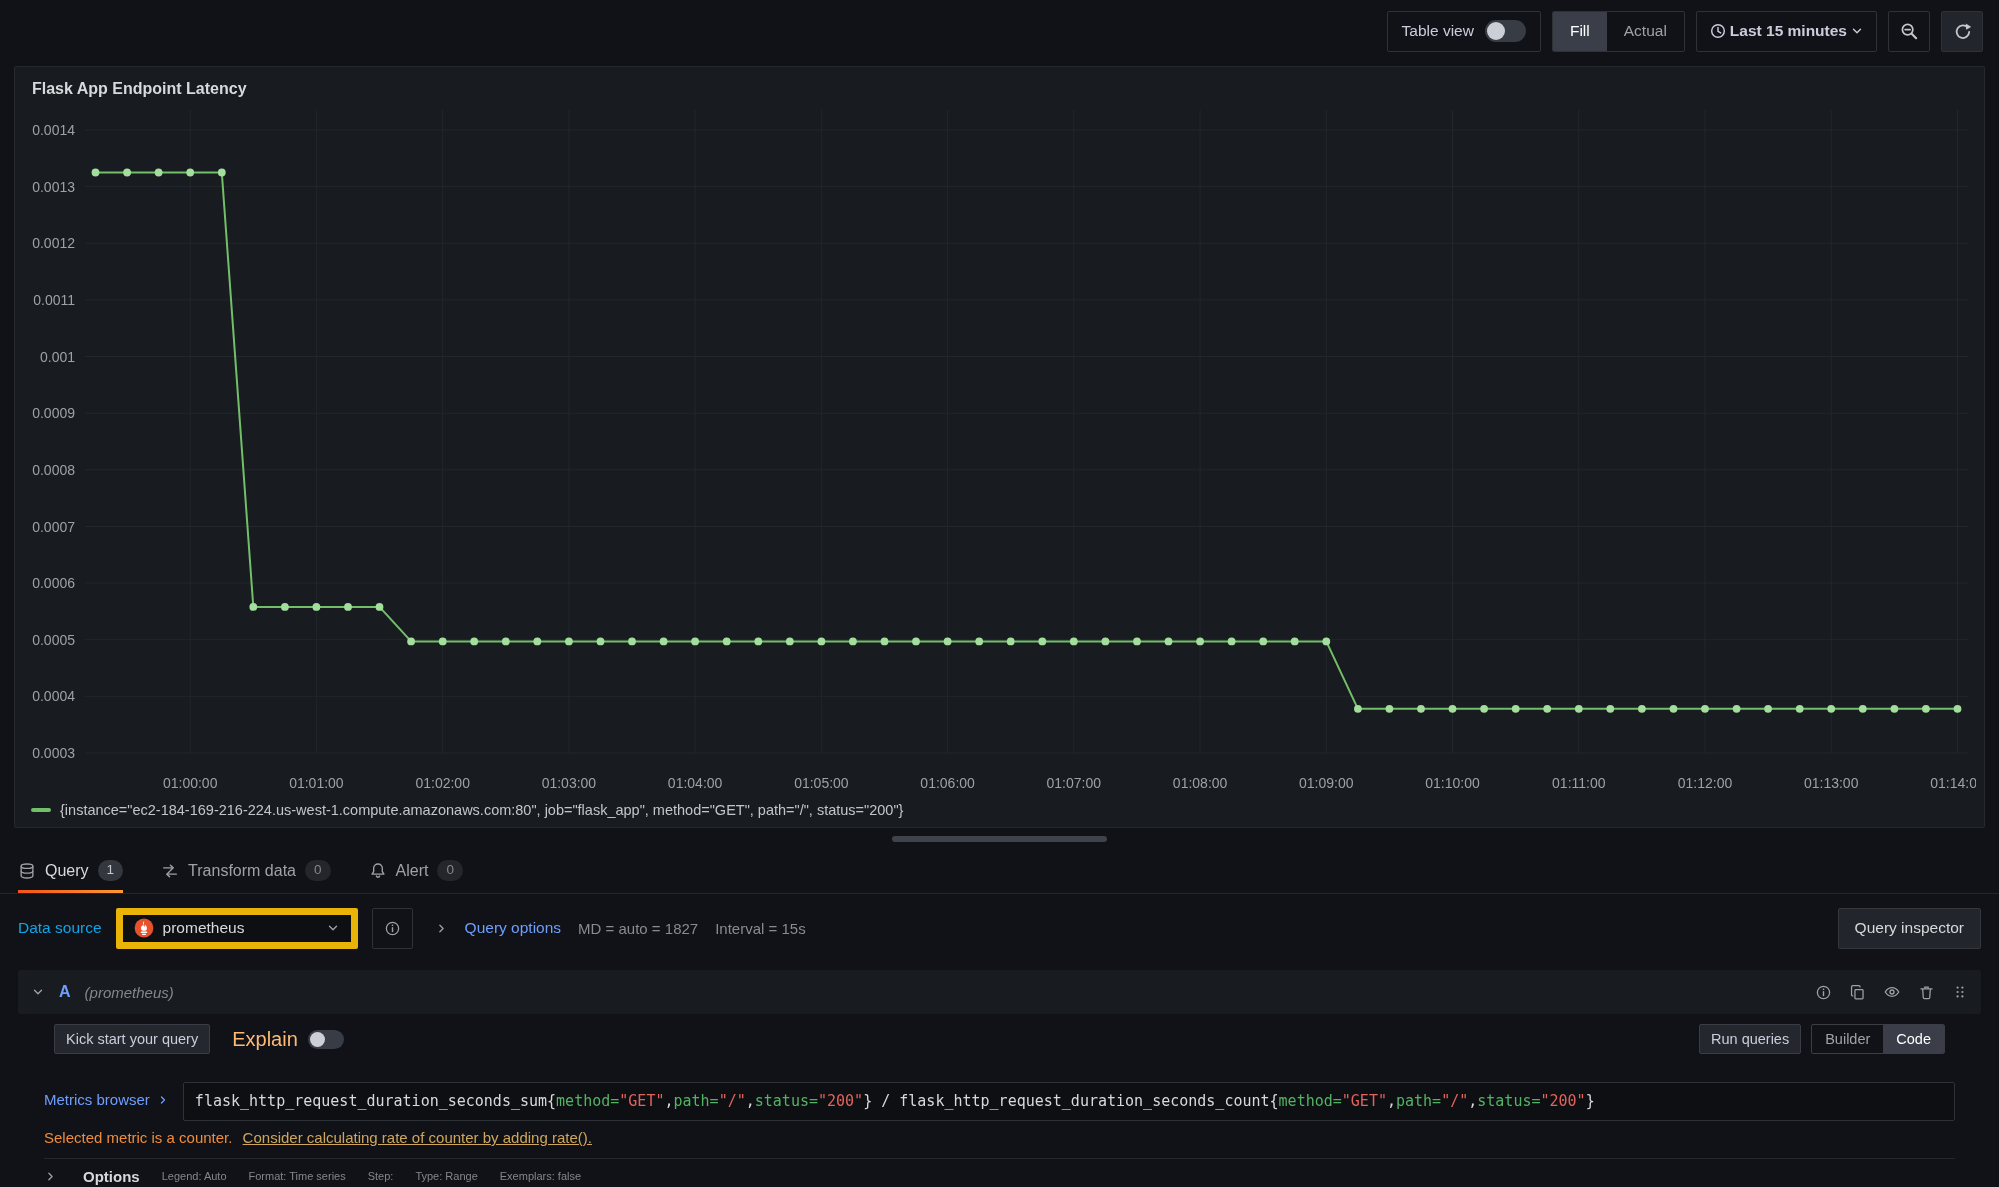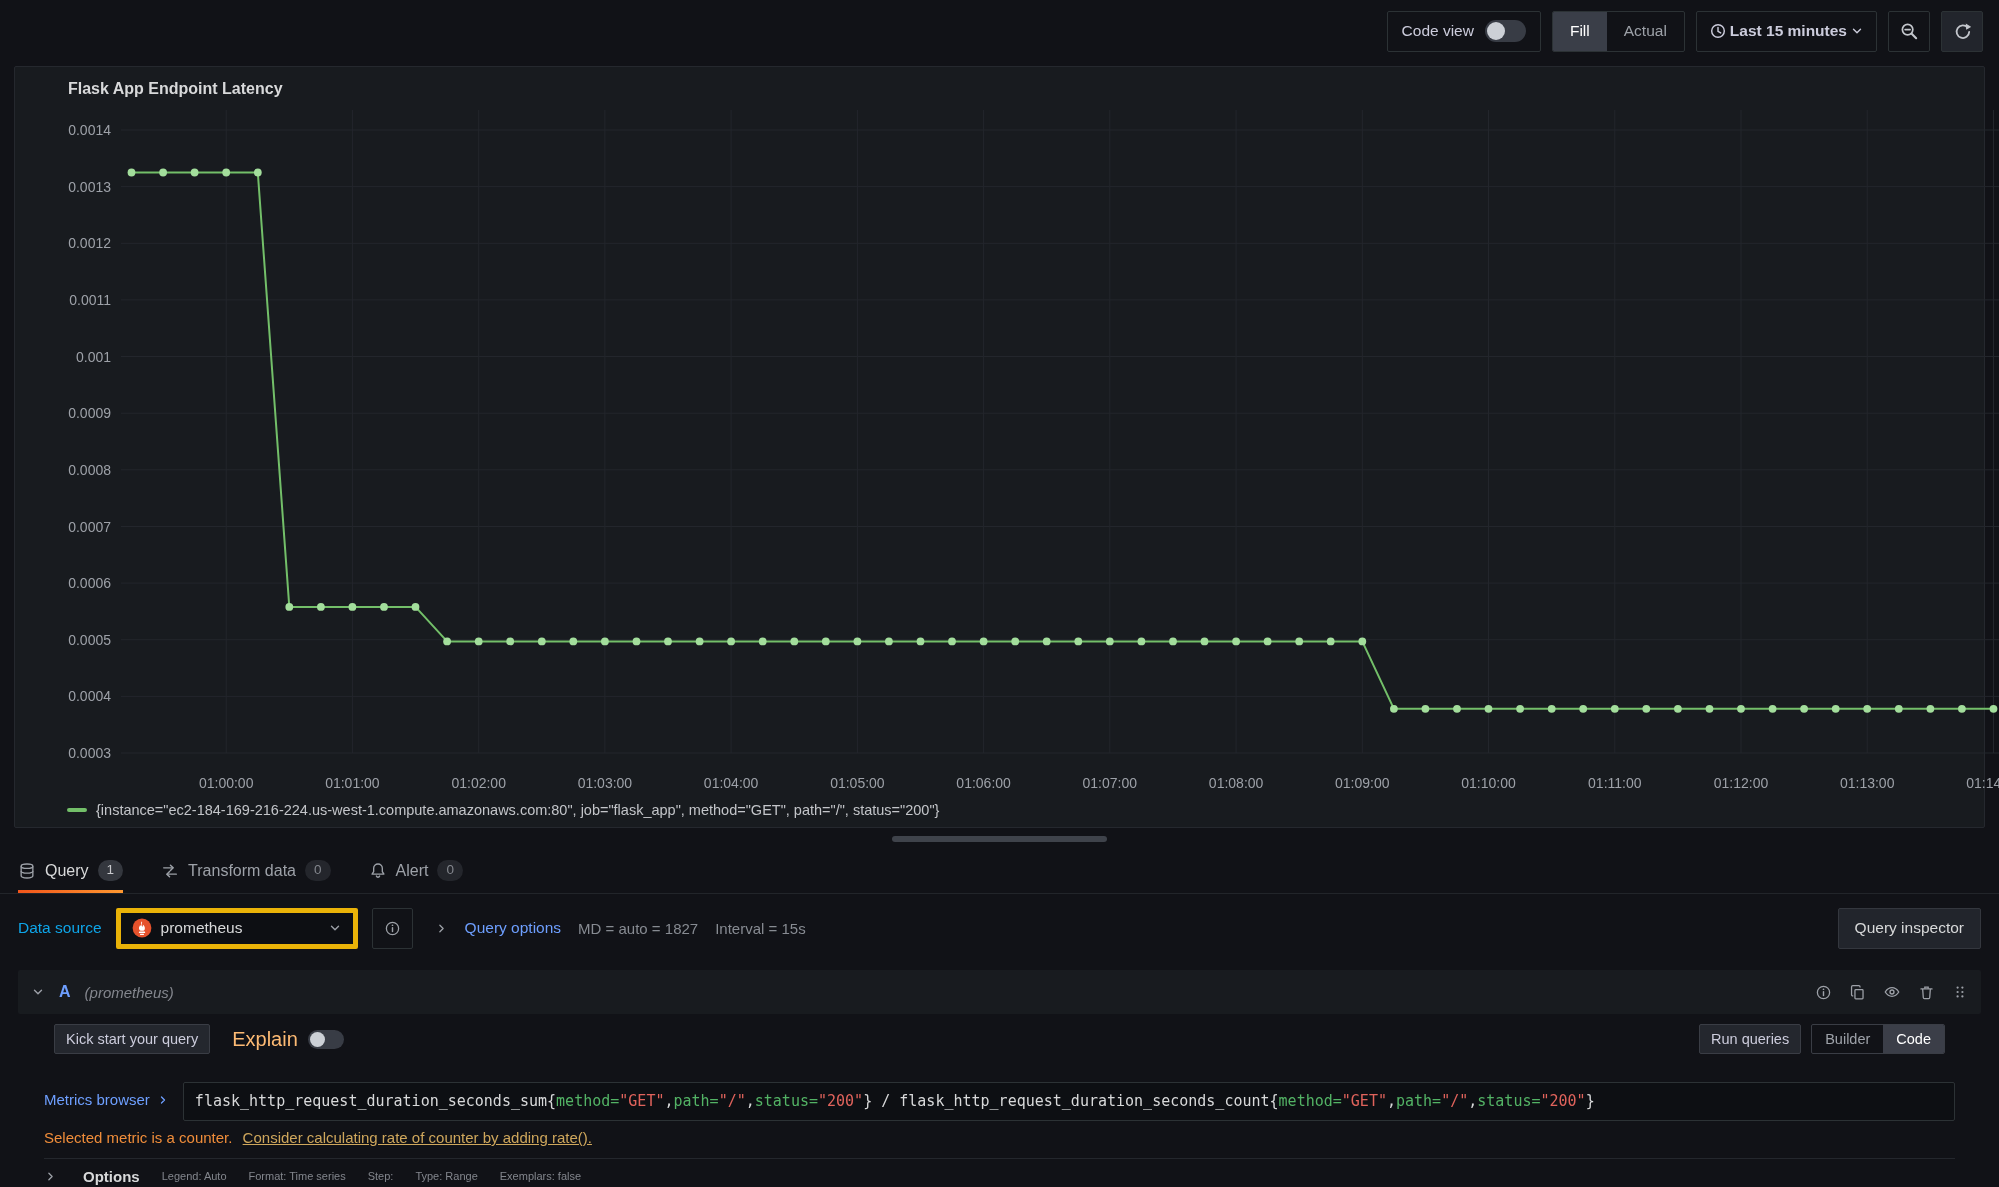--- a/index.html
+++ b/index.html
@@ -22,21 +22,21 @@
   .switch.small { width:36px; height:19px; }
   .switch.small .knob { width:15px; height:15px; }
   .seggroup { padding:0; overflow:hidden; }
   .seg { height:100%; display:flex; align-items:center; padding:0 17px; color:#9da1a8; cursor:pointer; }
   .seg.selected { background:#3a3e48; color:#ffffff; }
   .timepicker { padding:0 12px; gap:3px; font-weight:600; cursor:pointer; }
   .iconbtn { width:42px; justify-content:center; cursor:pointer; color:#c3c6cc; }
   .iconbtn.lit { background:#22252c; }
 
   
-  .panel { margin:4px 14px 0; height:762px; background:#181b1f; border:1px solid #25282e; border-radius:2px;padding-left:36px; }
+  .panel { margin:4px 14px 0; height:762px; background:#181b1f; border:1px solid #25282e; border-radius:2px; }
   .panel-header { padding:13px 17px 0; }
   .panel-title { font-size:16px; font-weight:600; color:#d8d9da; }
   #chart-svg { margin:2px 8px 0; }
   #chart-svg .gl { stroke:#23262c; stroke-width:1; }
   #chart-svg text { font-family:"Liberation Sans",sans-serif; font-size:14px; fill:#9da1a8; }
   #chart-svg .yt { text-anchor:end; }
   #chart-svg .xt { text-anchor:middle; }
   .legend-row { display:flex; align-items:center; gap:9px; padding:4px 0 0 16px; cursor:pointer; }
   .legend-swatch { width:20px; height:4px; border-radius:2px; flex:none; }
   .legend-text { font-size:14.5px; color:#c3c5c9; }
@@ -50,21 +50,21 @@
   .tab.active { color:#d8d9da; }
   .tab.active::after { content:""; position:absolute; left:0; right:0; bottom:0; height:3px;
                        background:linear-gradient(90deg,#f2551b,#ff9830); }
   .badge { background:#34373e; color:#c7c8cc; border-radius:12px; padding:2px 9px; font-size:13.5px; line-height:1.25; }
   .badge.dim { background:#24262c; color:#83868d; }
   .tabicon { color:#9da1a8; }
 
   
   .ds-row { display:flex; align-items:center; gap:14px; padding:0 18px; margin-top:12px; height:44px; }
   .ds-label { color:#0ea5e9; }
-  .ds-select { width:242px; height:41px; background:#0d0f13; border:5px solid #eab308; border-radius:2px;
+  .ds-select { width:242px; height:41px; background:#0d0f13; border:7px solid #eab308; border-radius:2px;
                display:flex; align-items:center; gap:9px; padding:0 11px; cursor:pointer; }
   .ds-name { flex:1; color:#d8d9da; }
   .sq-btn { width:41px; height:41px; border:1px solid #2c3235; border-radius:2px; display:flex; align-items:center; justify-content:center; color:#9da1a8; cursor:pointer; }
   .qo-group { display:flex; align-items:center; gap:17px; margin-left:8px; }
   .link-blue { color:#6e9fff; cursor:pointer; }
   .meta { color:#878b92; font-size:15px; }
   .flex-spacer { flex:1; }
   .btn { background:#22252c; border:1px solid #34373e; border-radius:2px; color:#d8d9da; cursor:pointer;
          font-family:"Liberation Sans",sans-serif; }
   .btn.lg { height:41px; padding:0 16px; font-size:15.5px; }
@@ -100,21 +100,21 @@
                display:flex; align-items:center; gap:22px; }
   .opt-label { color:#d8d9da; font-size:15px; font-weight:600; margin-left:4px; cursor:pointer; }
   .opt-meta { color:#83868d; font-size:11px; }
   .dim-icon { color:#9da1a8; }
 </style>
 </head>
 <body>
 
 <header class="topbar">
   <div class="ctl tableview">
-    <span>Code view</span>
+    <span>Table view</span>
     <span class="switch">
         <span class="knob"></span>
       </span>
   </div>
 
   <div class="ctl seggroup">
     <span class="seg selected">Fill</span>
     <span class="seg">Actual</span>
   </div>
 

